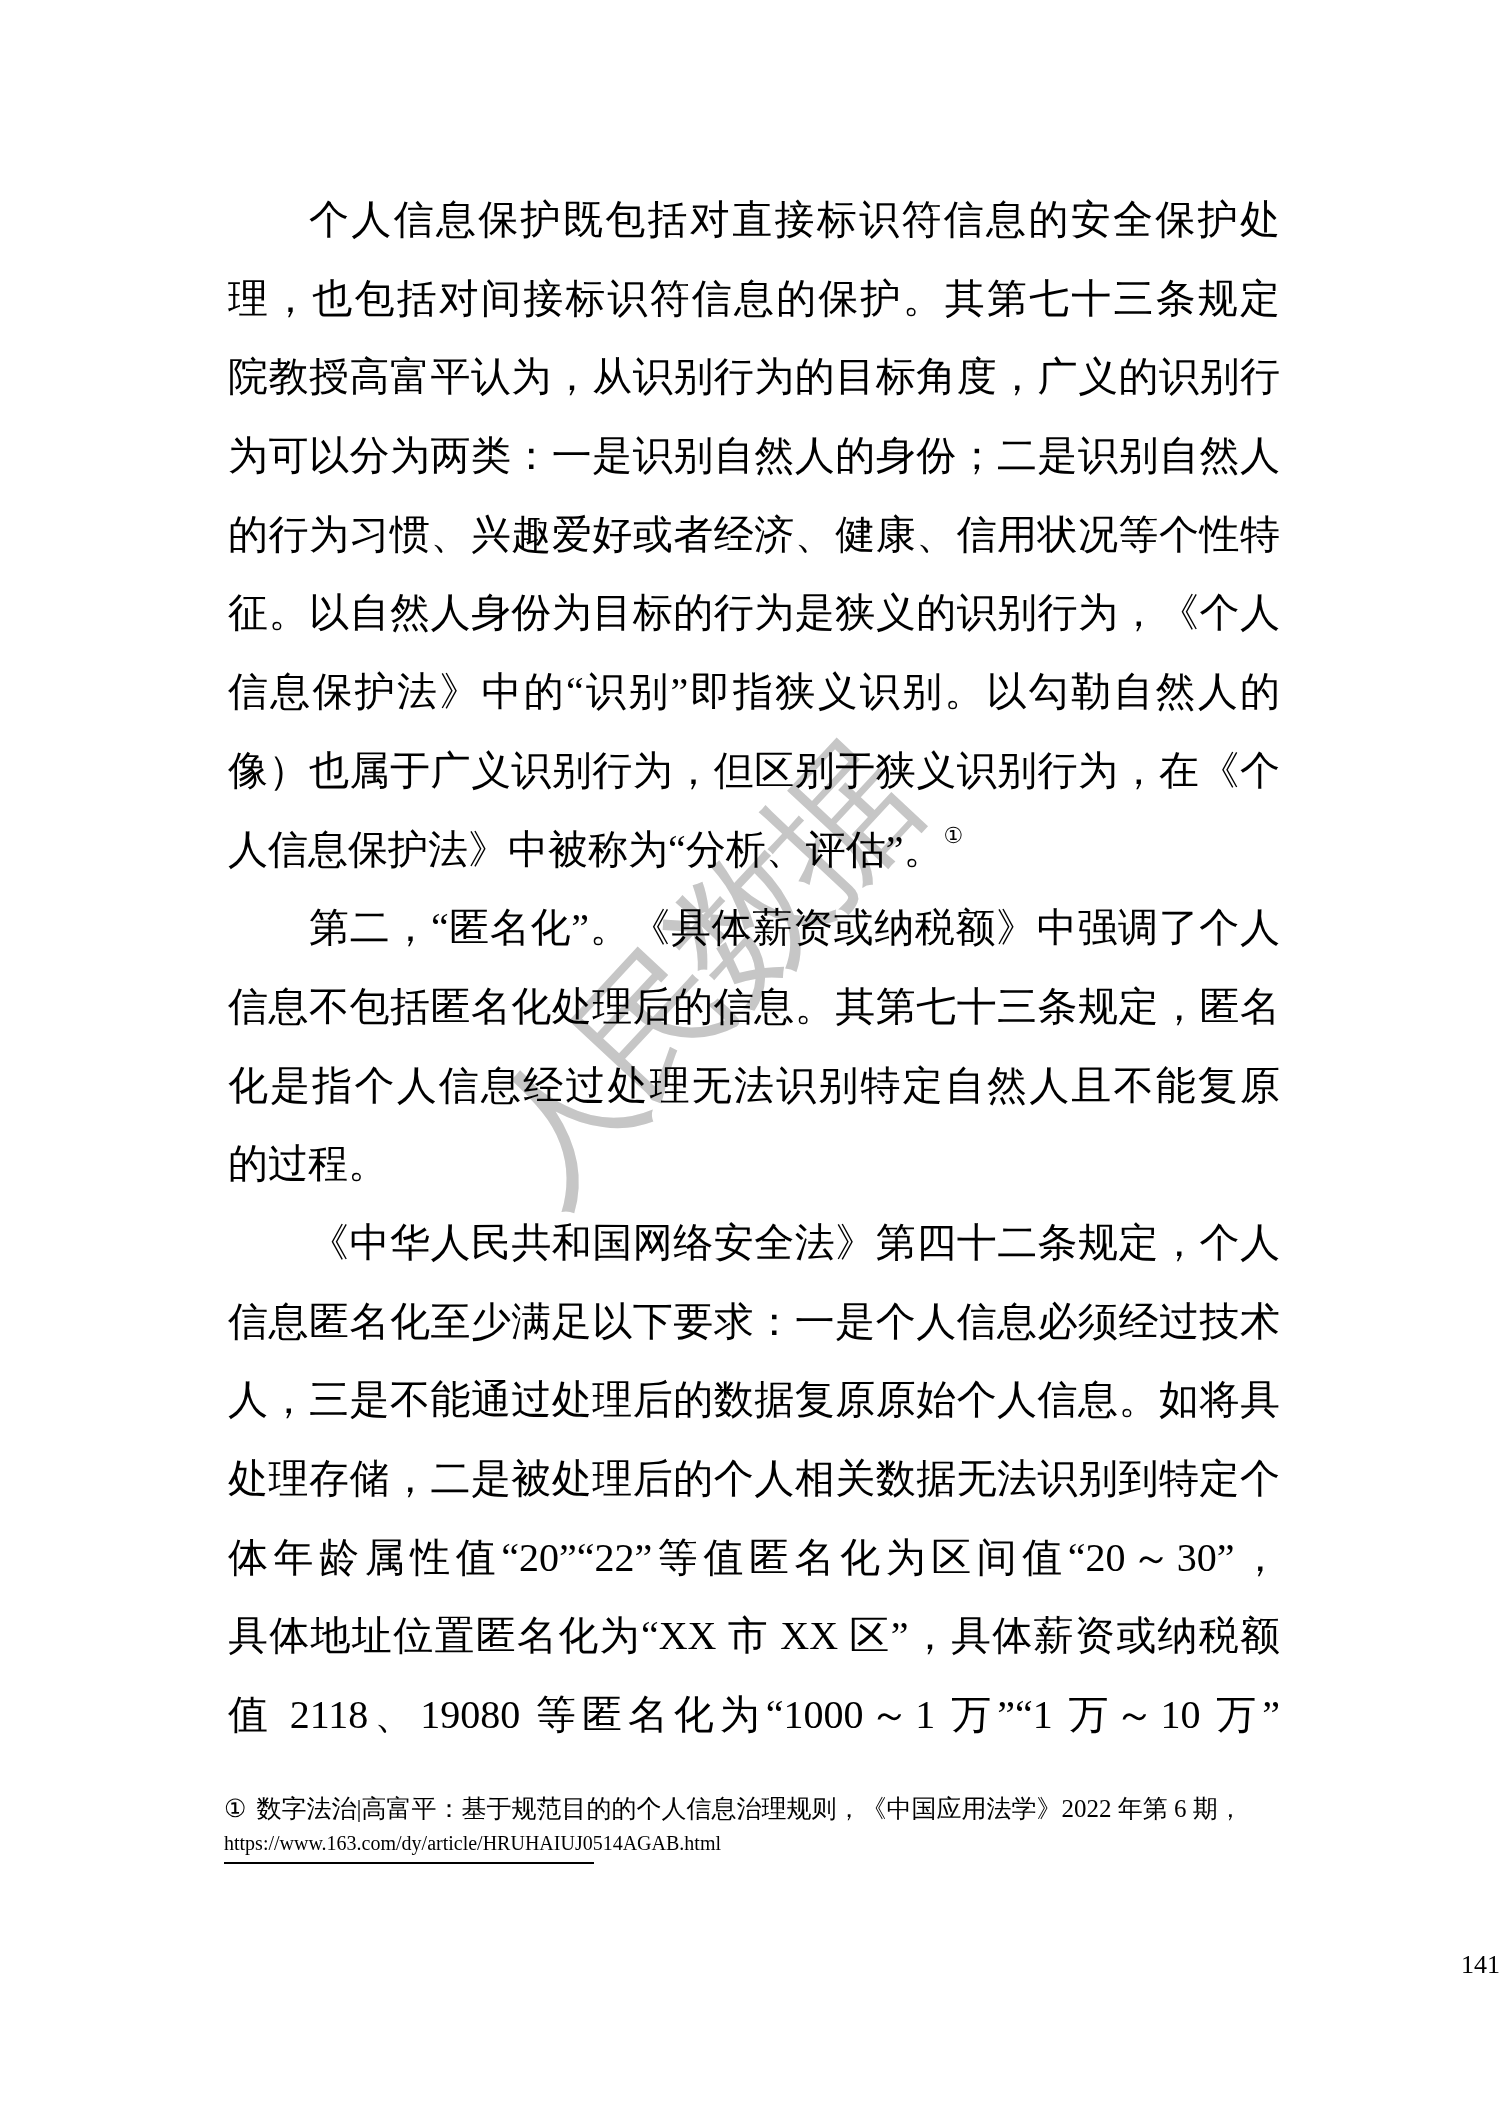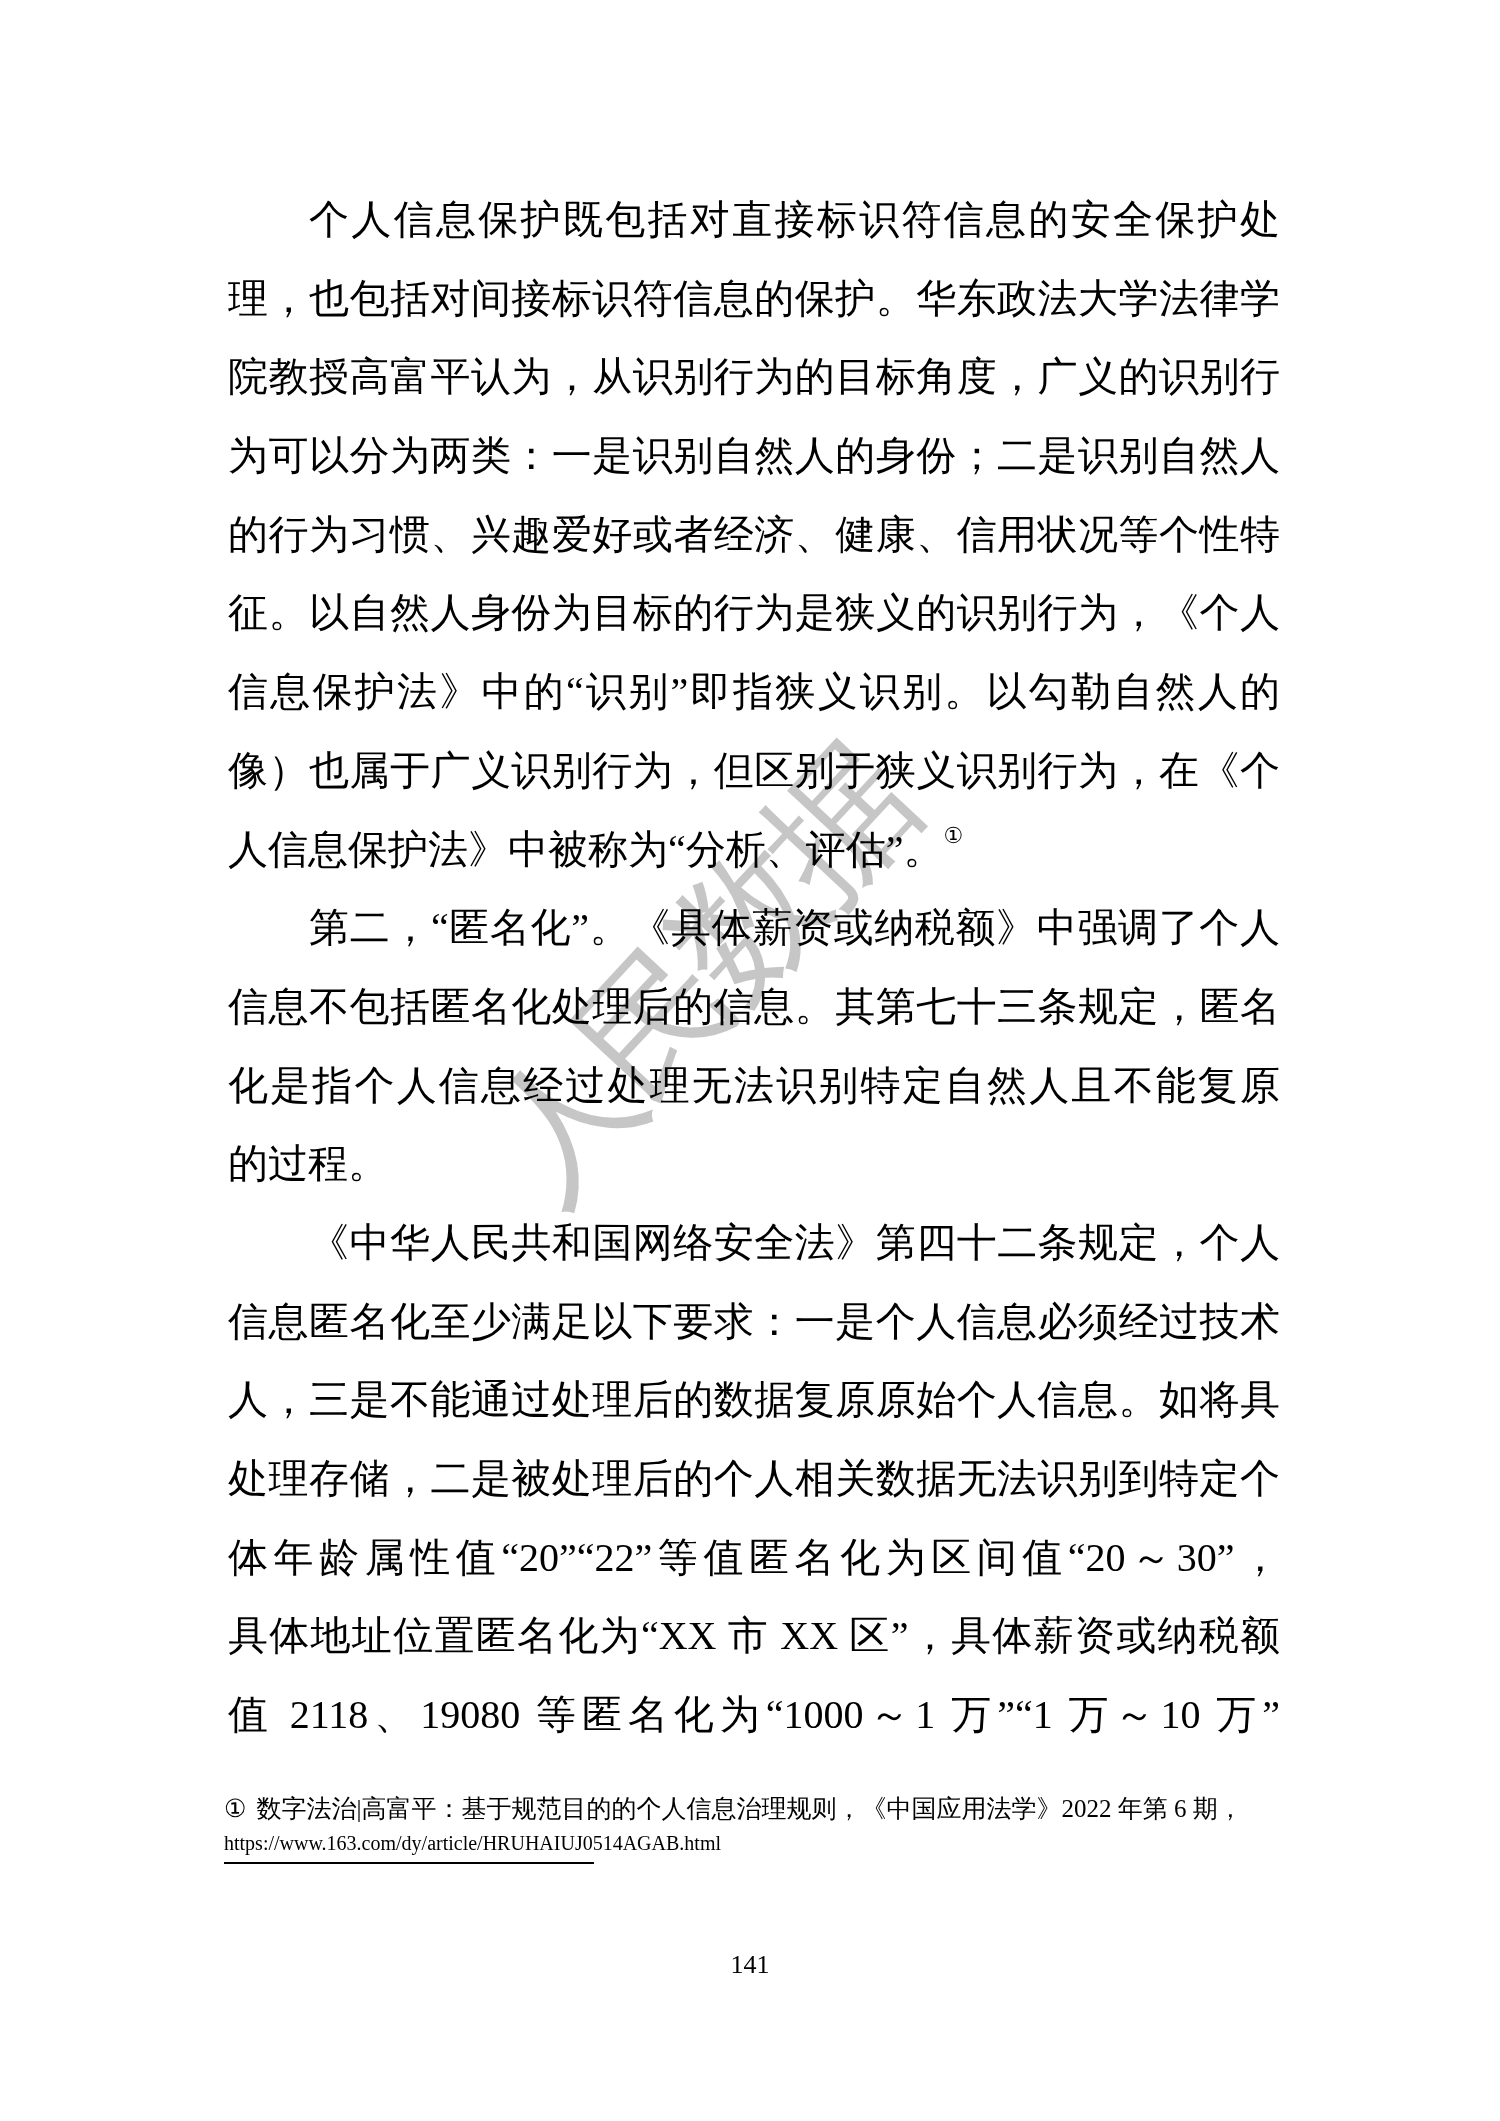--- a/index.html
+++ b/index.html
@@ -83,37 +83,37 @@
   .fn-url {
     font-family: Liberation Serif, serif;
     font-size: 20px;
     line-height: 34px;
   }
   .page-number {
     position: absolute;
     top: 1950px;
     left: 0;
     width: 100%;
-    text-align: center;
+    text-align: right;
     font-size: 26px;
     z-index: 1;
   }
 </style>
 </head>
 <body>
 
 <div class="page">
 
   <div class="watermark">人民数据</div>
 
   <div class="body-text">
 
     <div class="para">
       <div class="line indent">个人信息保护既包括对直接标识符信息的安全保护处</div>
-      <div class="line">理，也包括对间接标识符信息的保护。华东政法大学法律学</div>
+      <div class="line">理，也包括对间接标识符信息的保护。其第七十三条规定</div>
       <div class="line">院教授高富平认为，从识别行为的目标角度，广义的识别行</div>
       <div class="line">为可以分为两类：一是识别自然人的身份；二是识别自然人</div>
       <div class="line">的行为习惯、兴趣爱好或者经济、健康、信用状况等个性特</div>
       <div class="line">征。以自然人身份为目标的行为是狭义的识别行为，《个人</div>
       <div class="line">信息保护法》中的“识别”即指狭义识别。以勾勒自然人的</div>
       <div class="line">像）也属于广义识别行为，但区别于狭义识别行为，在《个</div>
       <div class="line short"><span>人信息保护法》中被称为“分析、评估”。</span><span class="fnref">①</span></div>
     </div>
 
     <div class="para">

